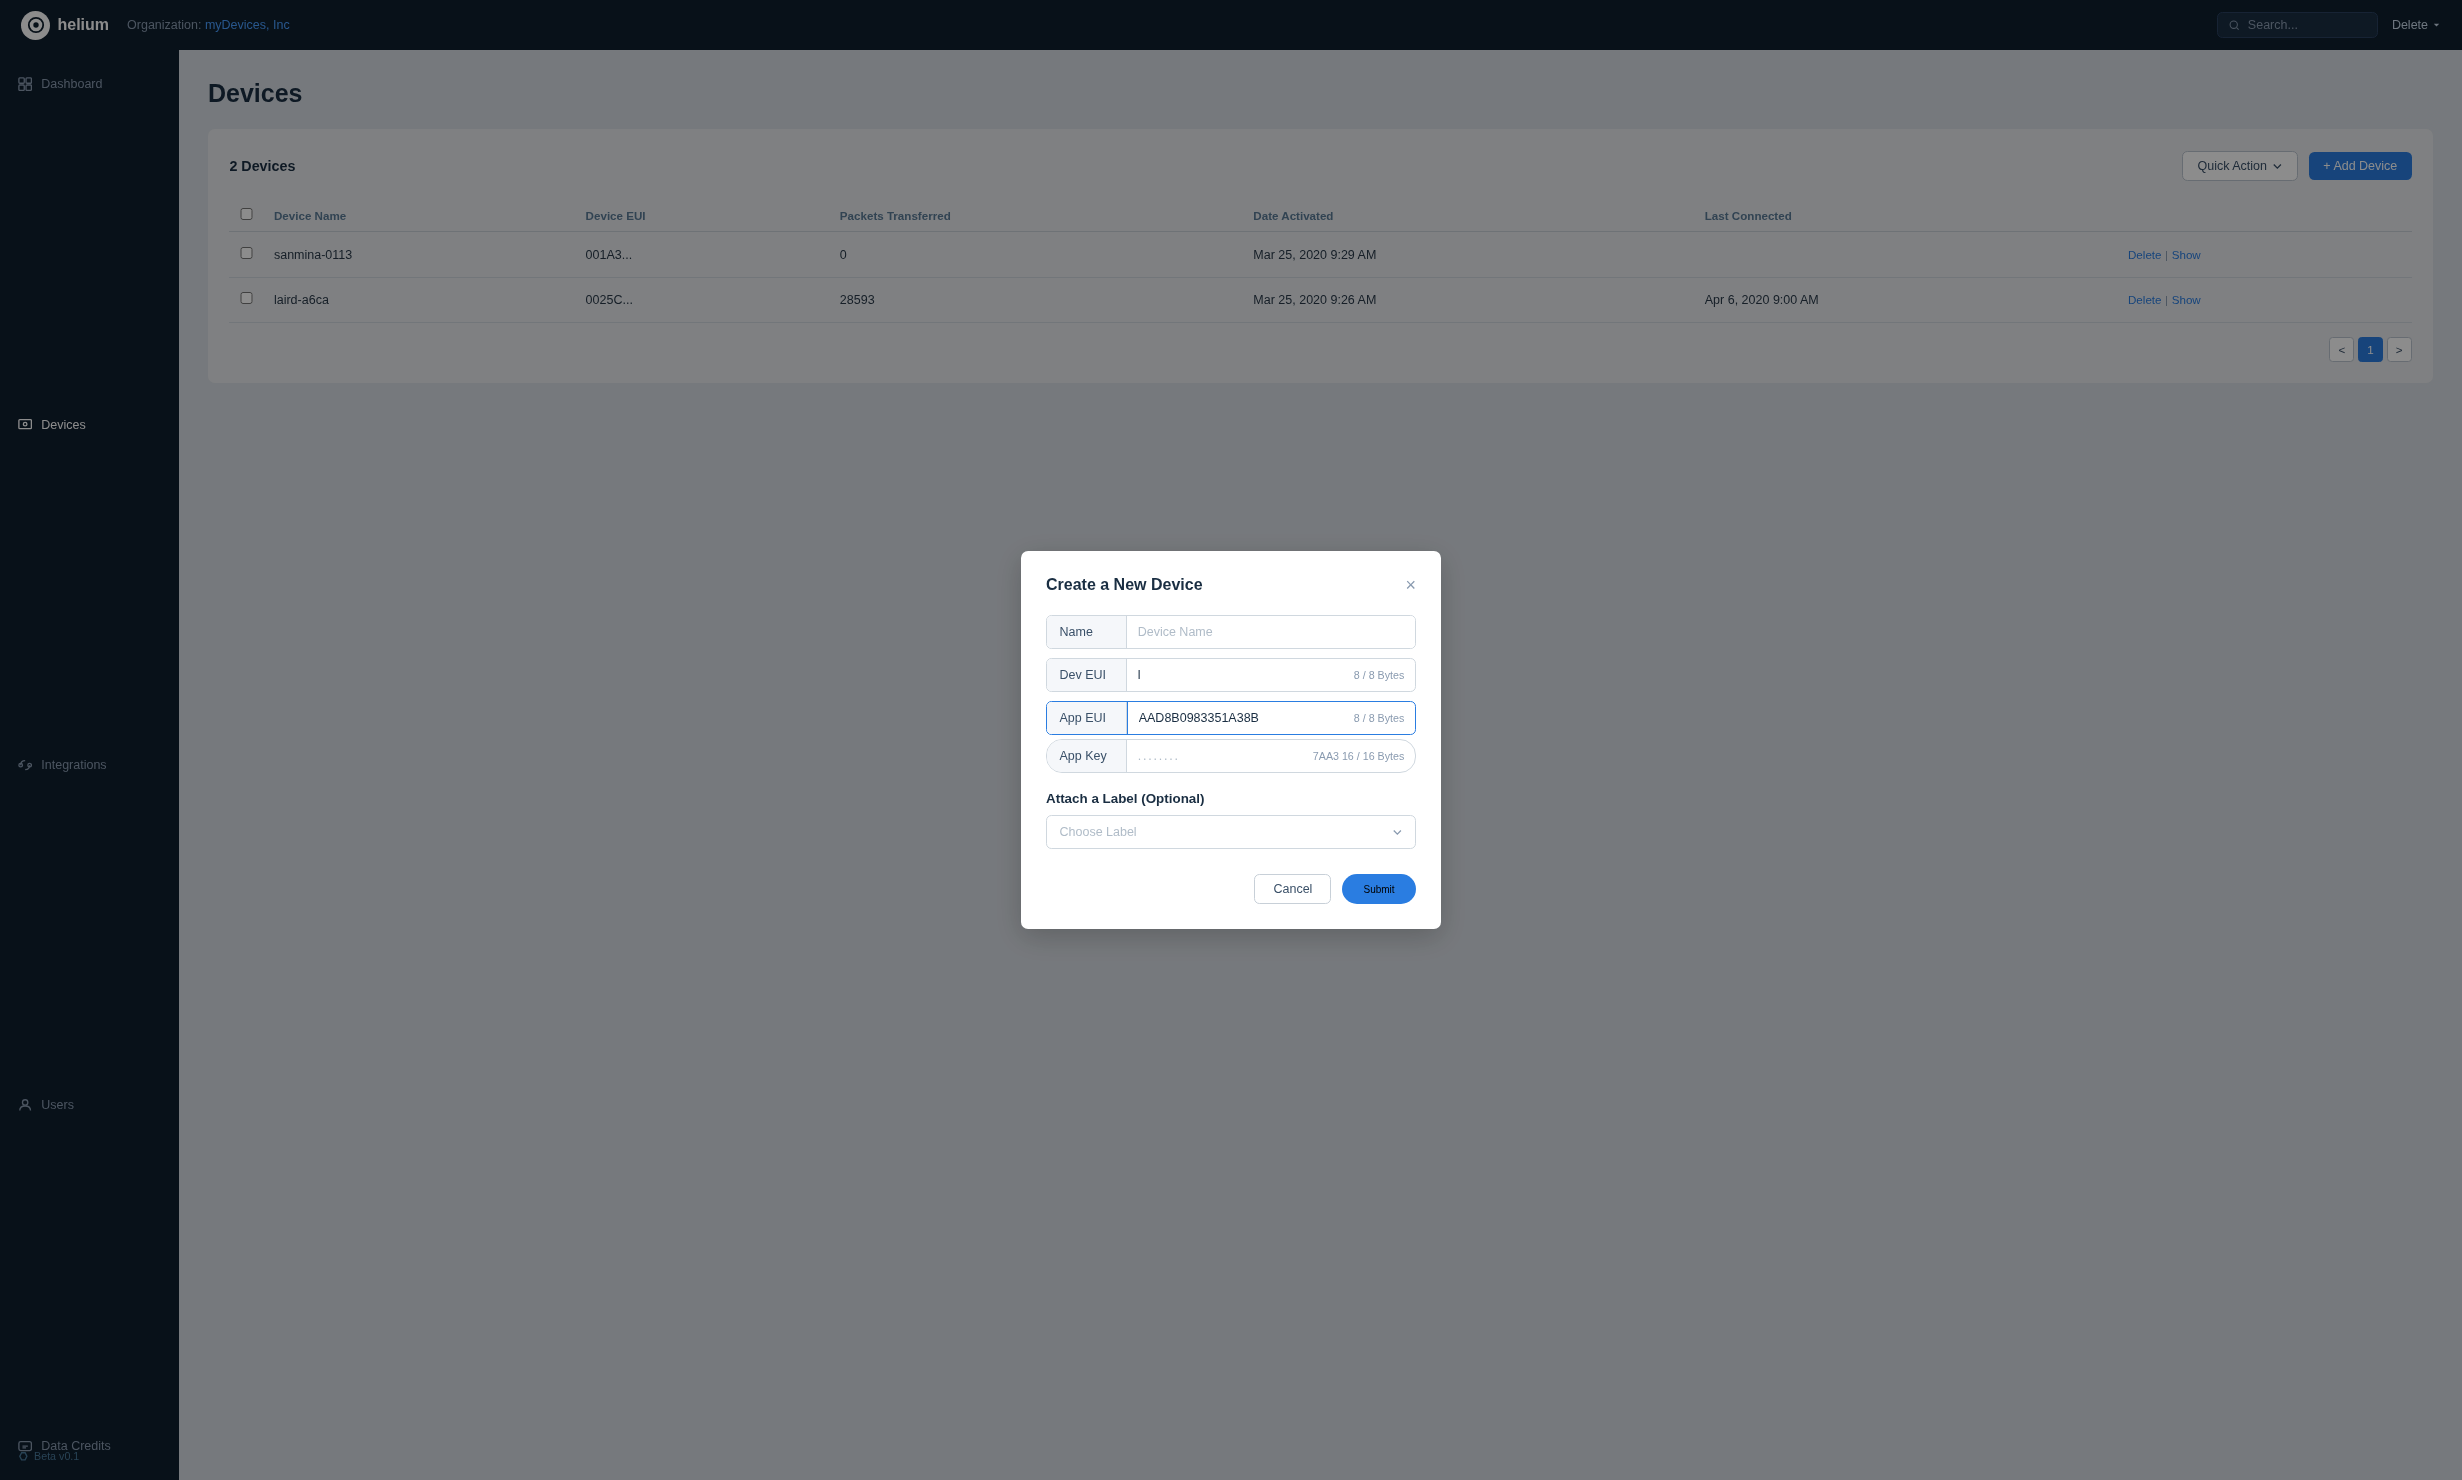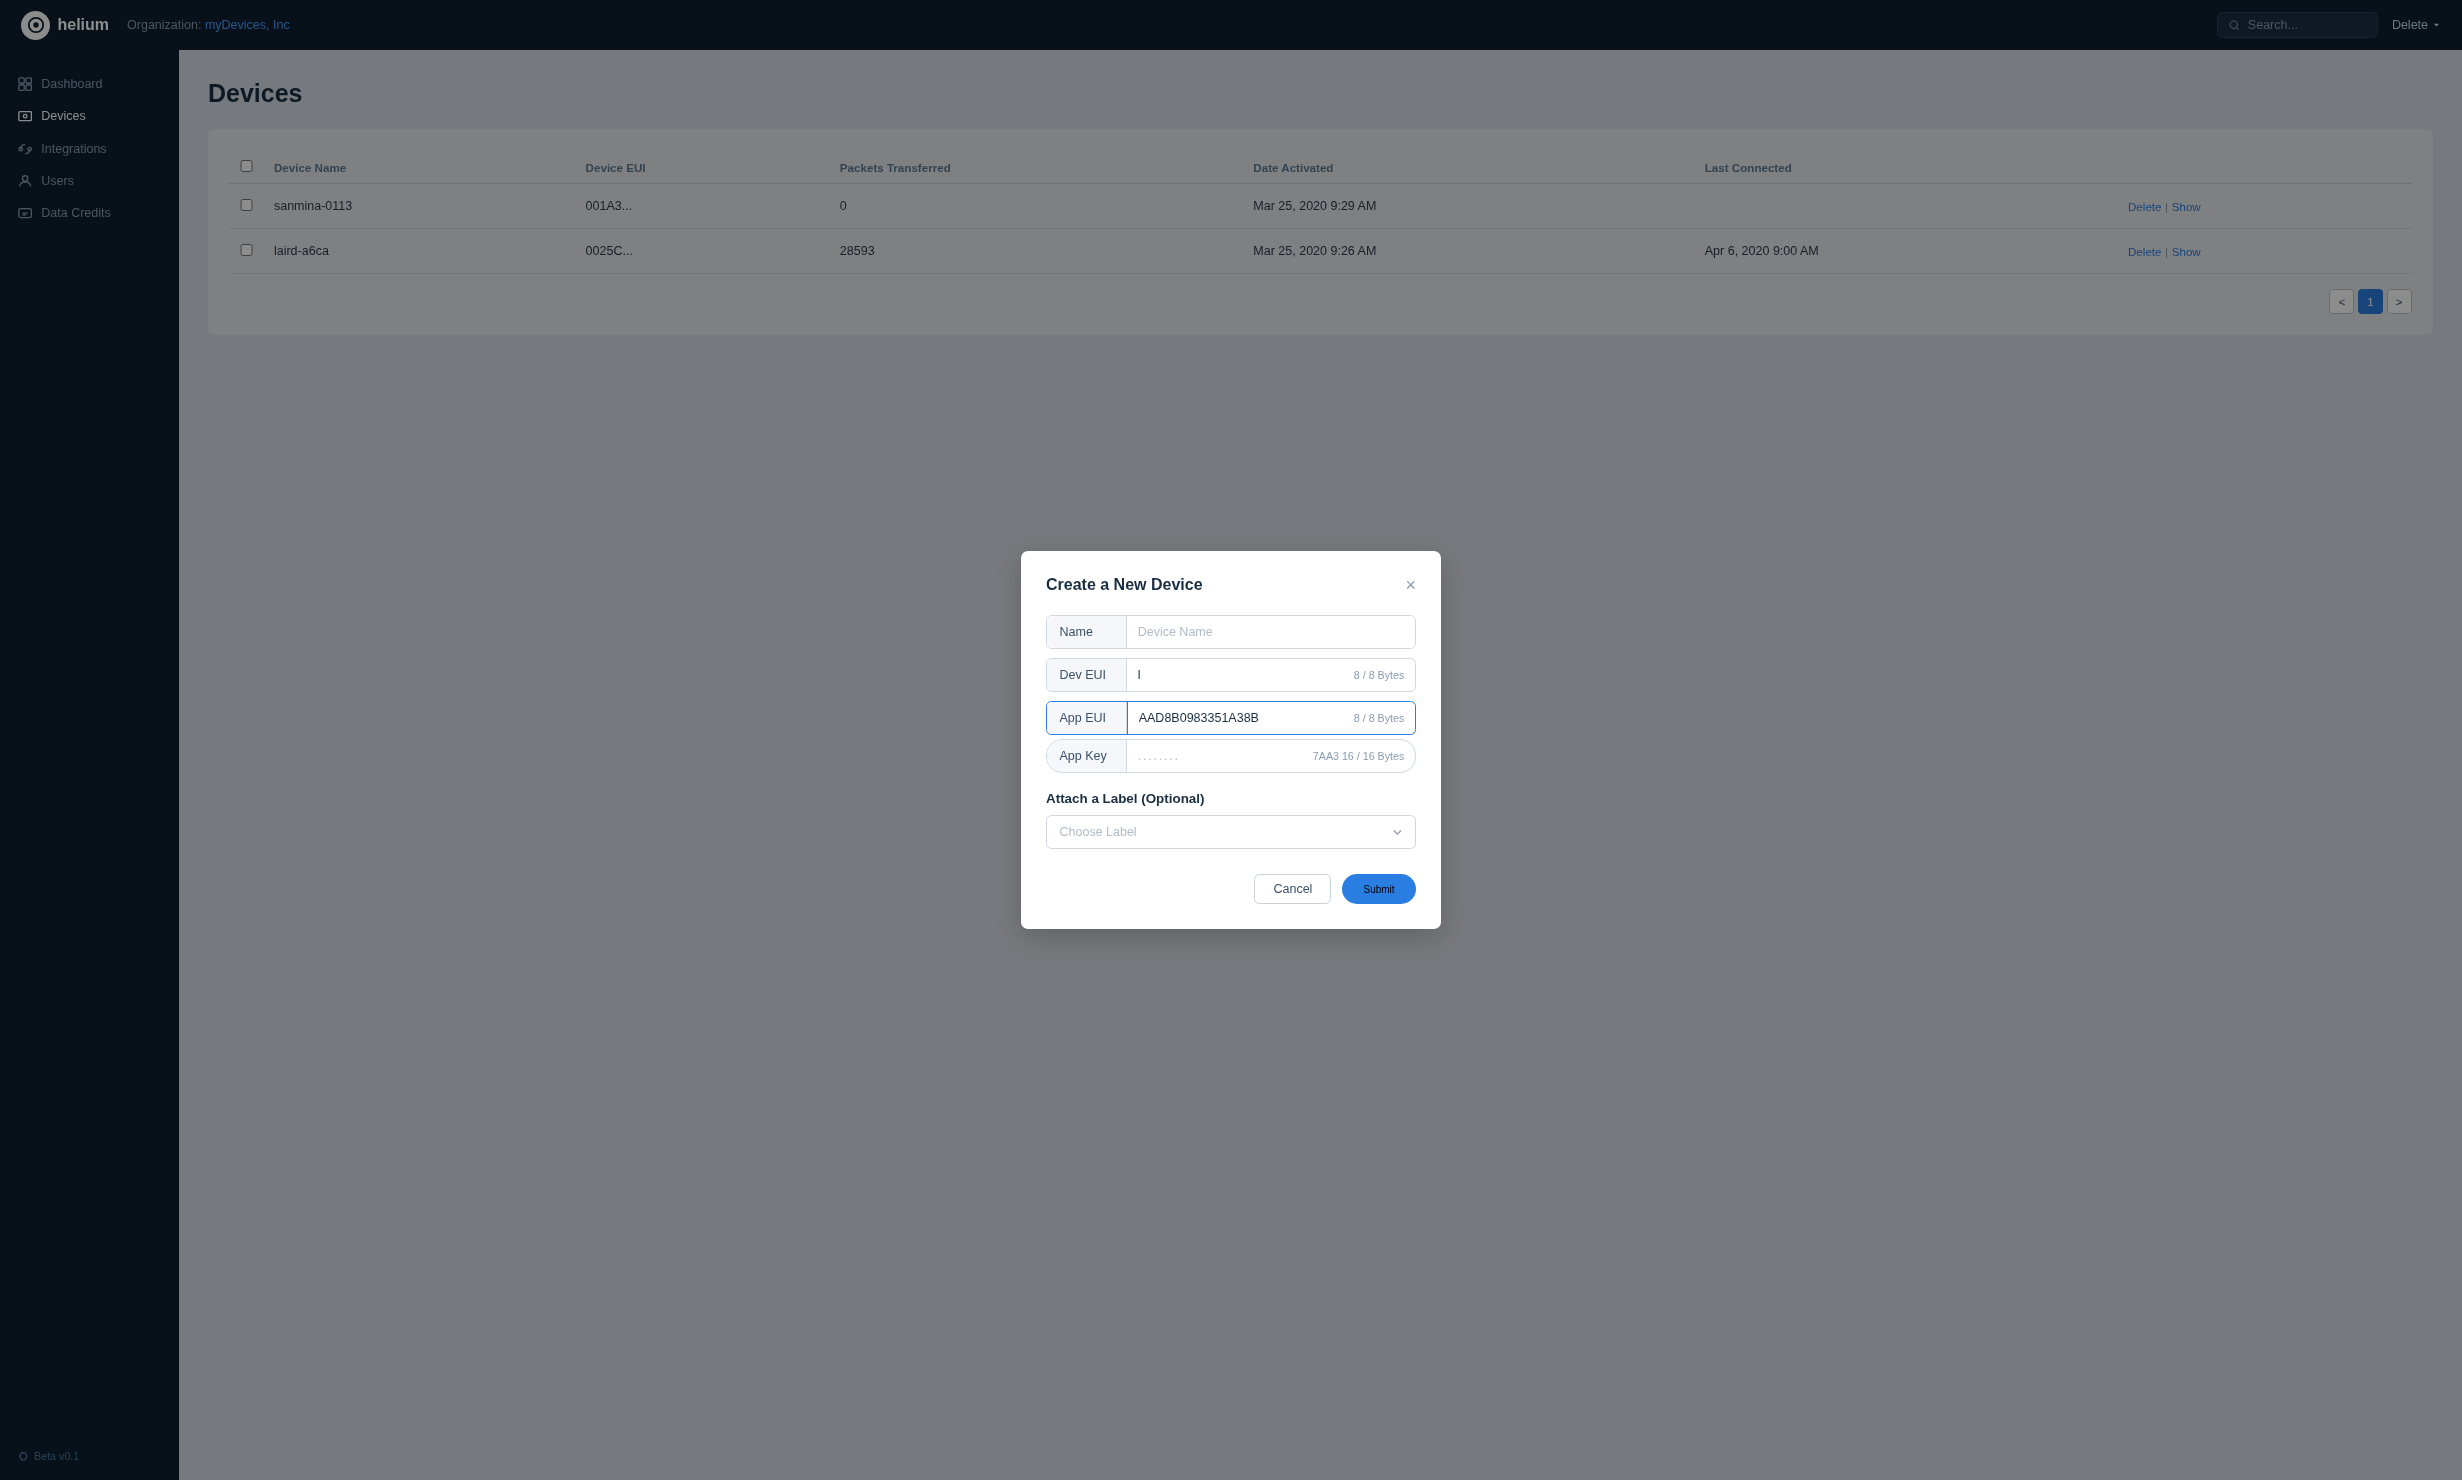--- a/index.html
+++ b/index.html
@@ -28,21 +28,21 @@
       color: #8a9bb0; font-size: 12.5px; width: 161px;
     }
     .account-btn { color: #c8d8e8; font-size: 12.5px; cursor: pointer; display: flex; align-items: center; gap: 3.6px; }
 
     
     .sidebar {
       background: #0f1f2e;
       width: 179px;
       position: fixed; left: 0; top: 50px; bottom: 0;
       padding: 18px 0;
-      display: flex; flex-direction: column;
+      display: flex; flex-direction: column; justify-content: space-between;
     }
     .sidebar-item {
       display: flex; align-items: center; gap: 9px;
       padding: 9px 18px; color: #8a9bb0; font-size: 12.5px;
       cursor: pointer; transition: background 0.15s;
     }
     .sidebar-item.active { color: white; }
     .sidebar-item svg { width: 14.3px; height: 14.3px; flex-shrink: 0; }
     .labels-section { margin-top: 7.1px; }
     .labels-header { display: flex; align-items: center; justify-content: space-between; padding: 9px 18px; color: #8a9bb0; font-size: 12.5px; }
@@ -187,20 +187,34 @@
     <svg width="10.7" height="10.7" viewBox="0 0 12 12" fill="none" stroke="#4a7a9b" stroke-width="1.5">
       <path d="M4 2l-2 4 2 4h4l2-4-2-4z"></path>
     </svg>
     <span>Beta v0.1</span>
   </div>
 </aside>
 
 <main class="main">
   <h1 class="page-title">Devices</h1>
   <div class="card">
+    <div class="card-header">
+      <span class="device-count">2 Devices</span>
+      <div class="card-actions">
+        <button class="quick-action-btn">
+          <span>Quick Action</span>
+          <svg width="10.7" height="10.7" viewBox="0 0 12 12" fill="none" stroke="#3a5068" stroke-width="1.5">
+            <path d="M2 4l4 4 4-4"></path>
+          </svg>
+        </button>
+        <button class="add-device-btn">
+          <span>+ Add Device</span>
+        </button>
+      </div>
+    </div>
     <div class="table-wrapper">
       <table>
         <thead>
           <tr>
             <th class="cb-col"><input type="checkbox" style=""></th>
             <th>Device Name</th>
             <th>Device EUI</th>
             <th>Packets Transferred</th>
             <th>Date Activated</th>
             <th>Last Connected</th>

